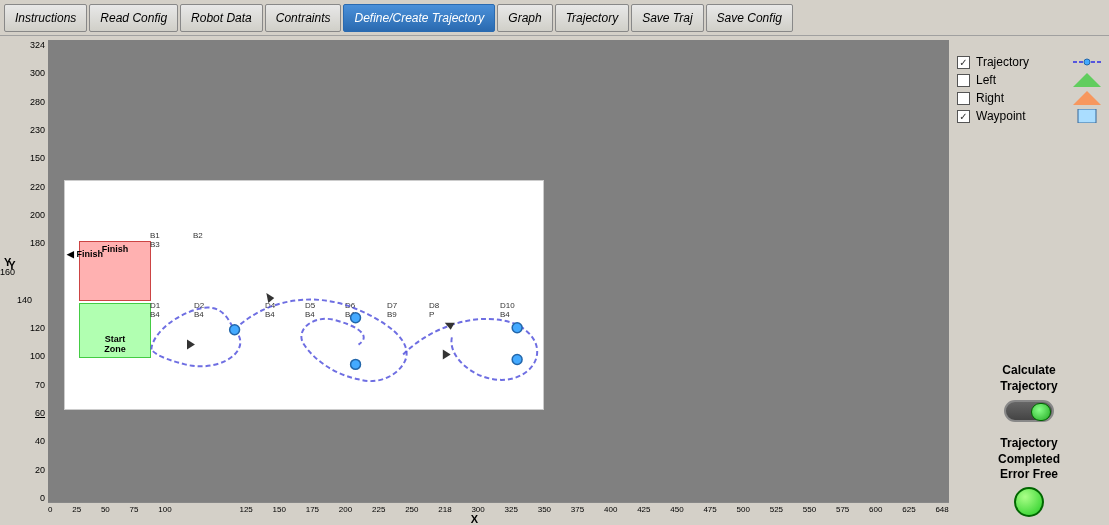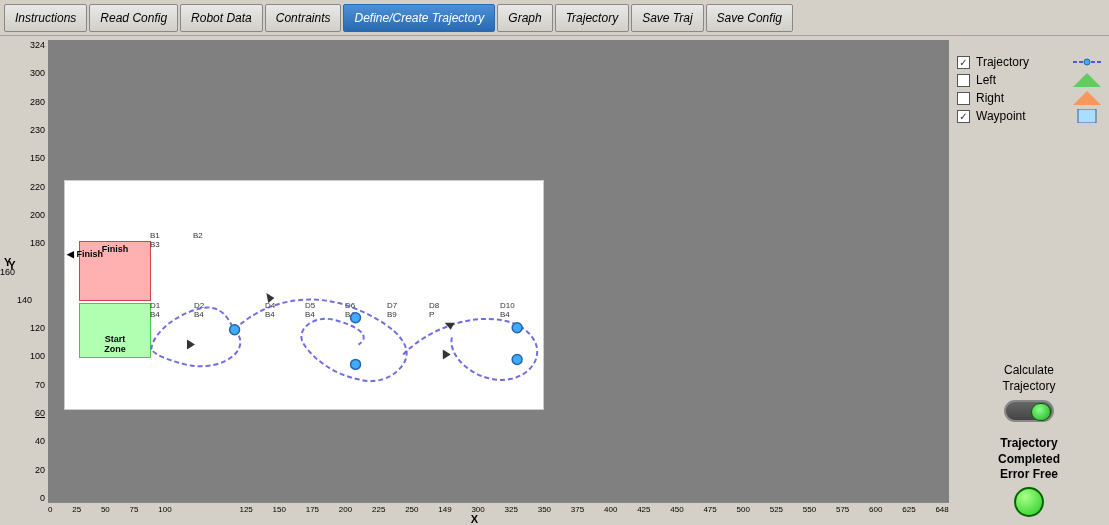--- a/index.html
+++ b/index.html
@@ -158,21 +158,21 @@
 
     .calc-button-area {
       display: flex;
       flex-direction: column;
       align-items: center;
       gap: 4px;
       margin-top: 8px;
     }
     .calc-label {
       font-size: 12px;
-      font-weight: normal;
+      font-weight: bold;
       text-align: center;
       line-height: 1.3;
     }
     .calc-toggle {
       width: 50px;
       height: 22px;
       background: linear-gradient(to bottom, #666, #444);
       border-radius: 11px;
       border: 2px solid #888;
       position: relative;
@@ -370,21 +370,21 @@
         <span style="font-size:8px;">25</span>
         <span style="font-size:8px;">50</span>
         <span style="font-size:8px;">75</span>
         <span style="font-size:8px;">100</span>
         <span style="font-size:8px;margin-left:48px;">125</span>
         <span style="font-size:8px;">150</span>
         <span style="font-size:8px;">175</span>
         <span style="font-size:8px;">200</span>
         <span style="font-size:8px;">225</span>
         <span style="font-size:8px;">250</span>
-        <span style="font-size:8px;">149</span>
+        <span style="font-size:8px;">218</span>
         <span style="font-size:8px;">300</span>
         <span style="font-size:8px;">325</span>
         <span style="font-size:8px;">350</span>
         <span style="font-size:8px;">375</span>
         <span style="font-size:8px;">400</span>
         <span style="font-size:8px;">425</span>
         <span style="font-size:8px;">450</span>
         <span style="font-size:8px;">475</span>
         <span style="font-size:8px;">500</span>
         <span style="font-size:8px;">525</span>

